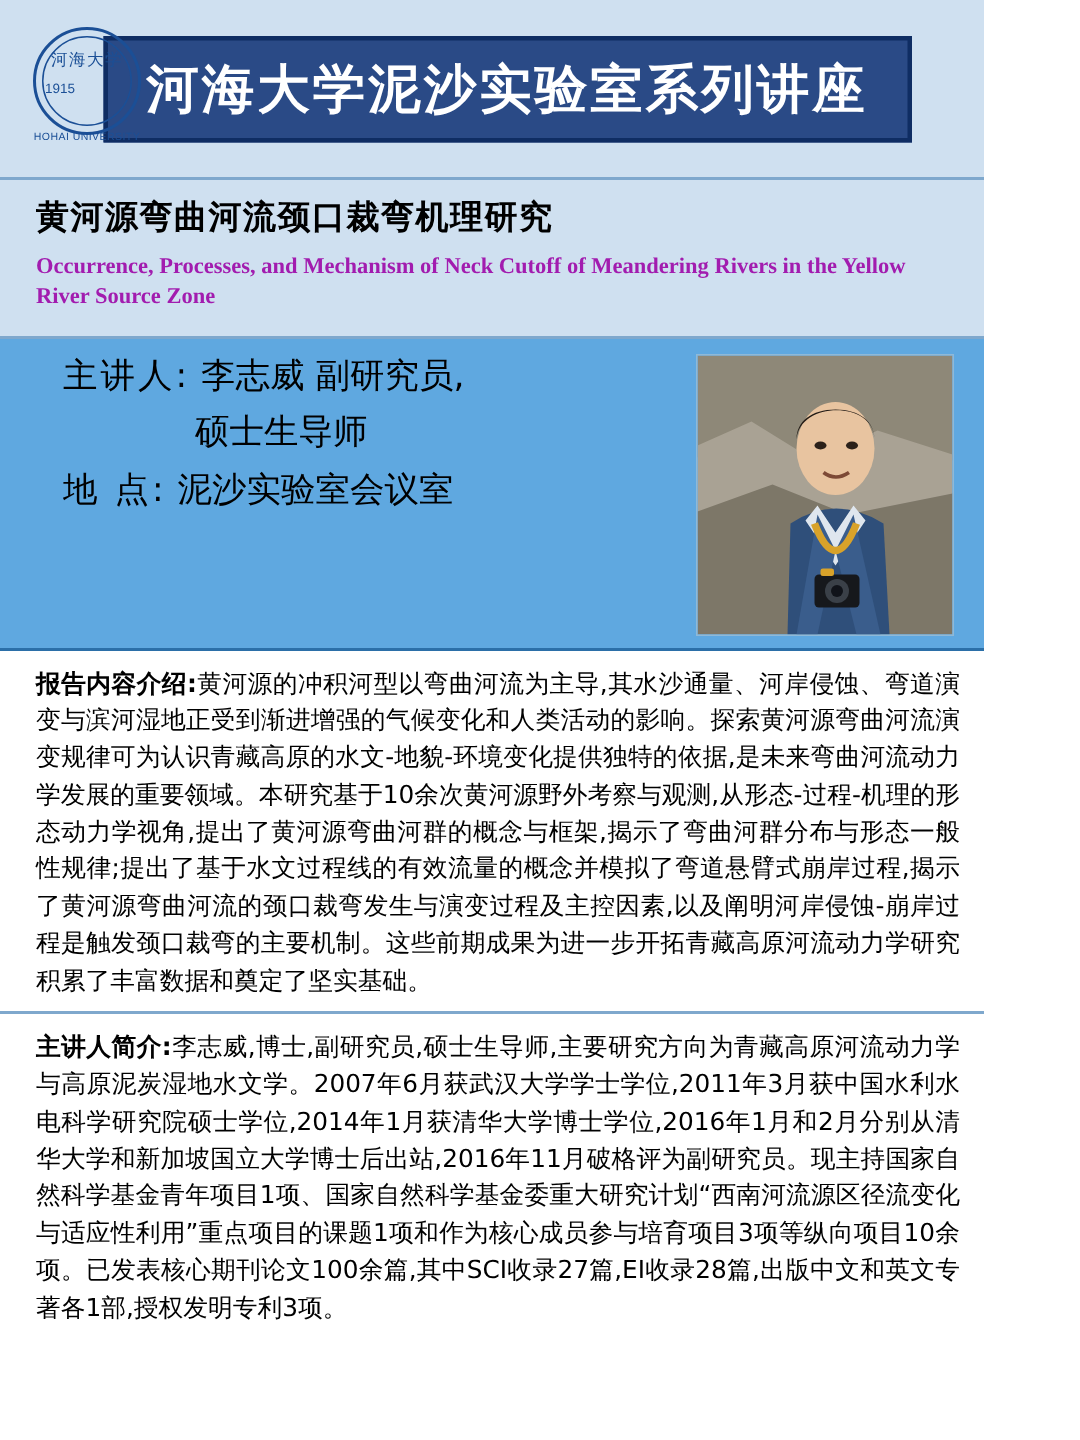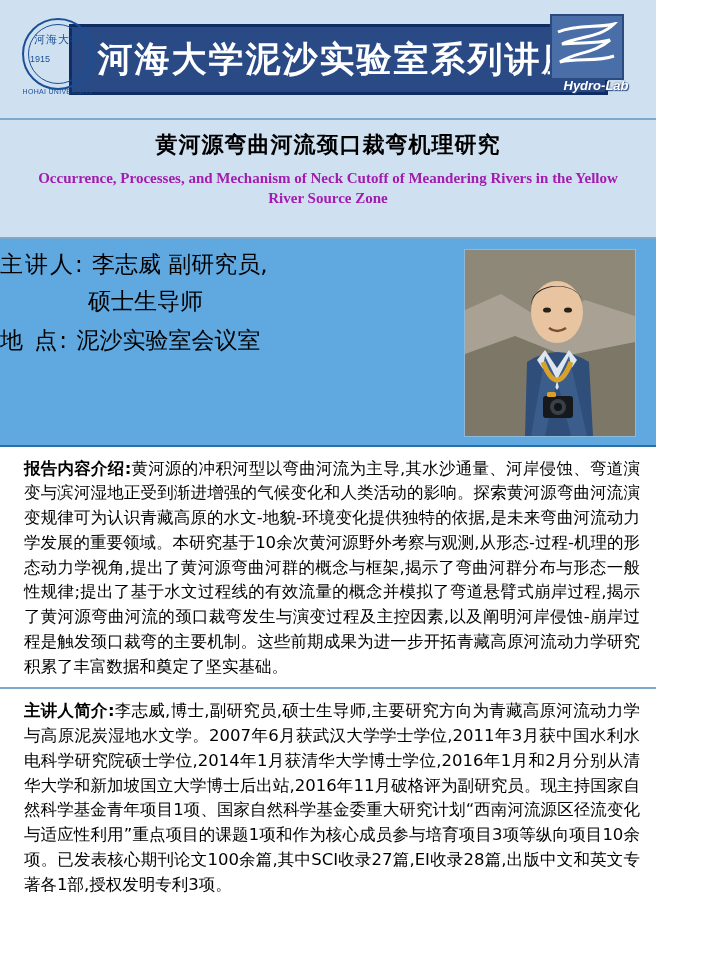--- a/index.html
+++ b/index.html
@@ -135,22 +135,22 @@
     font-style: italic;
     font-weight: bold;
     color: #ffffff;
     text-shadow: 0 0 2px #2b4b80, 1px 1px 1px #2b4b80;
   }
 
   
   .titles {
     background: #cfe0f0;
     border-bottom: 2px solid #7fa8cd;
-    padding: 10px 24px 28px 24px;
-    text-align: center;
+    padding: 10px 24px 15px 24px;
+    text-align: left;
   }
   .titles .cn-title {
     font-size: 22px;
     font-weight: bold;
     color: #000000;
     font-family: "DejaVu Sans", sans-serif;
     letter-spacing: 1px;
     margin-bottom: 8px;
   }
   .titles .en-title {
@@ -164,20 +164,21 @@
   
   .info {
     position: relative;
     background: #5fa8e0;
     height: 208px;
     border-bottom: 2px solid #2b6fa8;
     padding: 14px 0 0 0;
     box-sizing: border-box;
   }
   .info .lines {
+    padding-left: 42px;
     color: #000000;
     font-family: "DejaVu Sans", sans-serif;
   }
   .info .row {
     font-size: 23px;
     line-height: 1.0;
     margin-bottom: 14px;
     white-space: nowrap;
   }
   .info .row .lab {
@@ -227,27 +228,20 @@
       <div class="ring2"></div>
       <div class="cn">河海大学</div>
       <div class="yr">1915</div>
       <div class="en">HOHAI UNIVERSITY</div>
     </div>
 
     <div class="title-plate">
       <div class="t">河海大学泥沙实验室系列讲座</div>
     </div>
 
-    <div class="logo-right">
-      <div class="sq"></div>
-      <svg class="wave" viewBox="0 0 62 50">
-        <path d="M2 10 C 20 2, 44 6, 58 2 C 44 16, 22 14, 6 22 C 24 20, 40 22, 54 18 C 38 32, 18 30, 4 40 C 22 36, 42 40, 58 34" fill="none" stroke="#ffffff" stroke-width="3"></path>
-      </svg>
-      <div class="lbl">Hydro-Lab</div>
-    </div>
   </div>
 
   <div class="titles">
     <div class="cn-title">黄河源弯曲河流颈口裁弯机理研究</div>
     <div class="en-title">Occurrence, Processes, and Mechanism of Neck Cutoff of Meandering Rivers in the Yellow River Source Zone</div>
   </div>
 
   <div class="info">
     <div class="lines">
       <div class="row">

